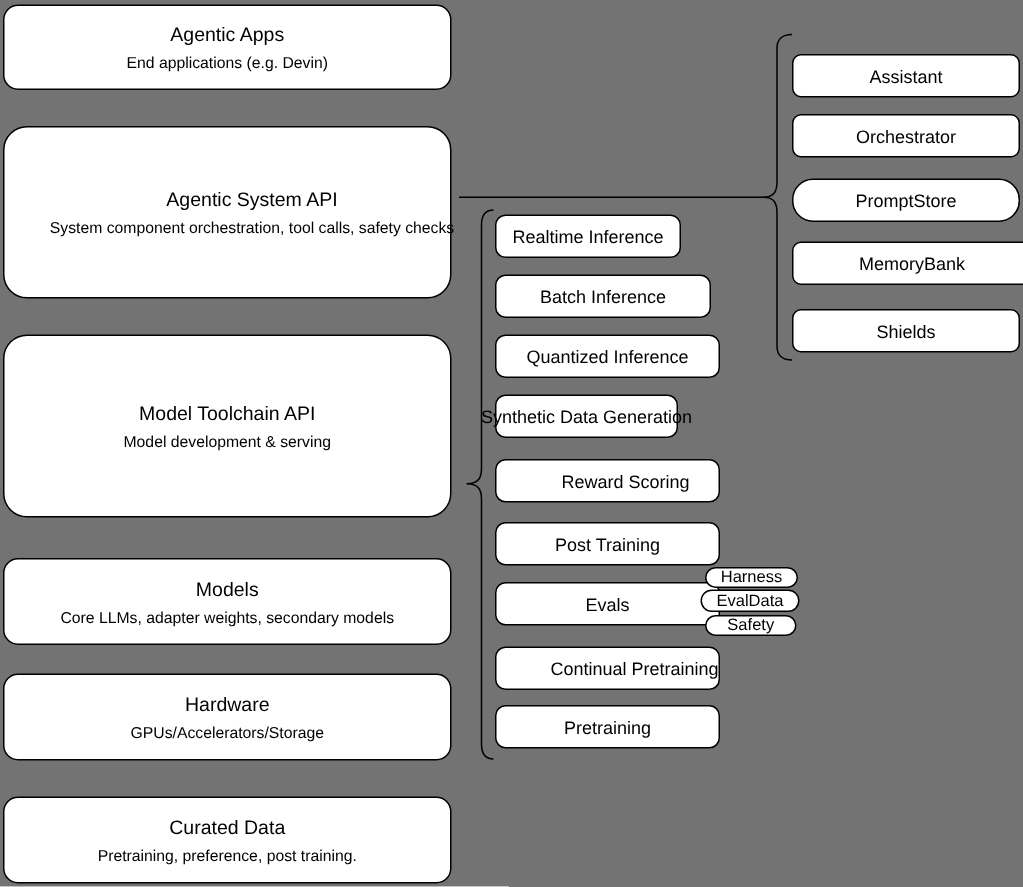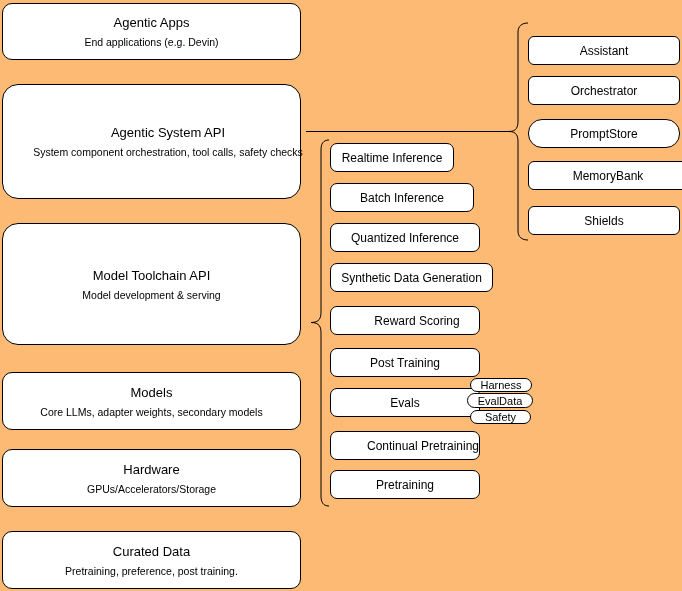--- a/index.html
+++ b/index.html
@@ -5,21 +5,21 @@
   html, body {
     margin: 0;
     padding: 0;
     background: #ffffff;
     font-family: "Liberation Sans", sans-serif;
   }
   .canvas {
     position: relative;
     width: 682px;
     height: 591px;
-    background: #fdba74;
+    background: #737373;
     overflow: hidden;
     color: #000000;
   }
   svg.connectors {
     position: absolute;
     left: 0; top: 0;
     width: 682px; height: 591px;
     pointer-events: none;
   }
   .node {
@@ -113,21 +113,21 @@
 
   <div class="node mbox" style="left:330px; top:143px; width:124px; height:29px; border-radius:7px;">
     <span>Realtime Inference</span>
   </div>
   <div class="node mbox" style="left:330px; top:183px; width:144px; height:29px; border-radius:7px;">
     <span>Batch Inference</span>
   </div>
   <div class="node mbox" style="left:330px; top:223px; width:150px; height:29px; border-radius:7px;">
     <span>Quantized Inference</span>
   </div>
-  <div class="node mbox" style="left:330px; top:263px; width:163px; height:29px; border-radius:7px;">
+  <div class="node mbox" style="left:330px; top:263px; width:122px; height:29px; border-radius:7px;">
     <span>Synthetic Data Generation</span>
   </div>
   <div class="node mbox" style="left:330px; top:306px; width:150px; height:29px; border-radius:7px;padding-left:24px;">
     <span>Reward Scoring</span>
   </div>
   <div class="node mbox" style="left:330px; top:348px; width:150px; height:29px; border-radius:7px;">
     <span>Post Training</span>
   </div>
   <div class="node mbox" style="left:330px; top:388px; width:150px; height:29px; border-radius:7px;">
     <span>Evals</span>

